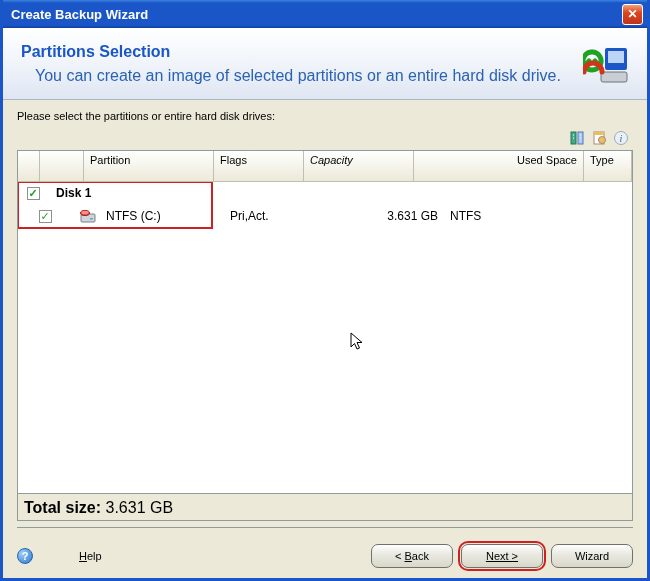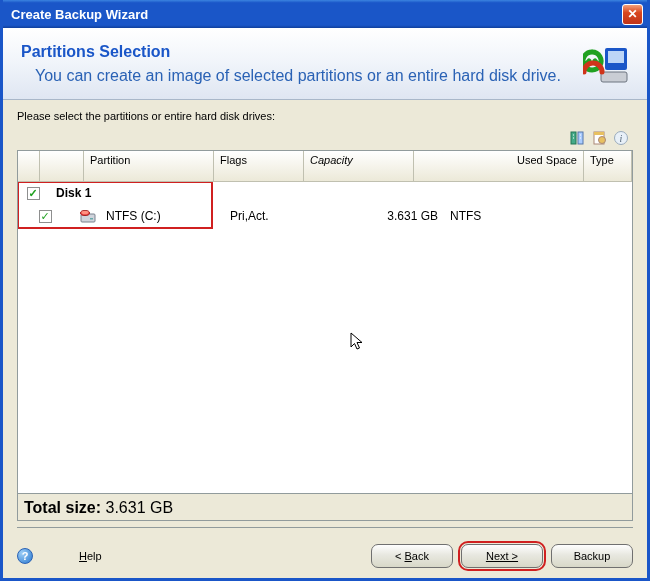--- a/index.html
+++ b/index.html
@@ -303,15 +303,15 @@
   </div>
 
   <div class="button-bar">
     <div class="help-area">
       <div class="help-icon">?</div>
       <span class="help-link"><u>H</u>elp</span>
     </div>
     <div class="spacer"></div>
     <button class="btn">&lt; <u>B</u>ack</button>
     <button class="btn btn-highlight"><u>N</u>ext &gt;</button>
-    <button class="btn">Backup</button>
+    <button class="btn">Wizard</button>
   </div>
 </div>
 
 </body></html>

